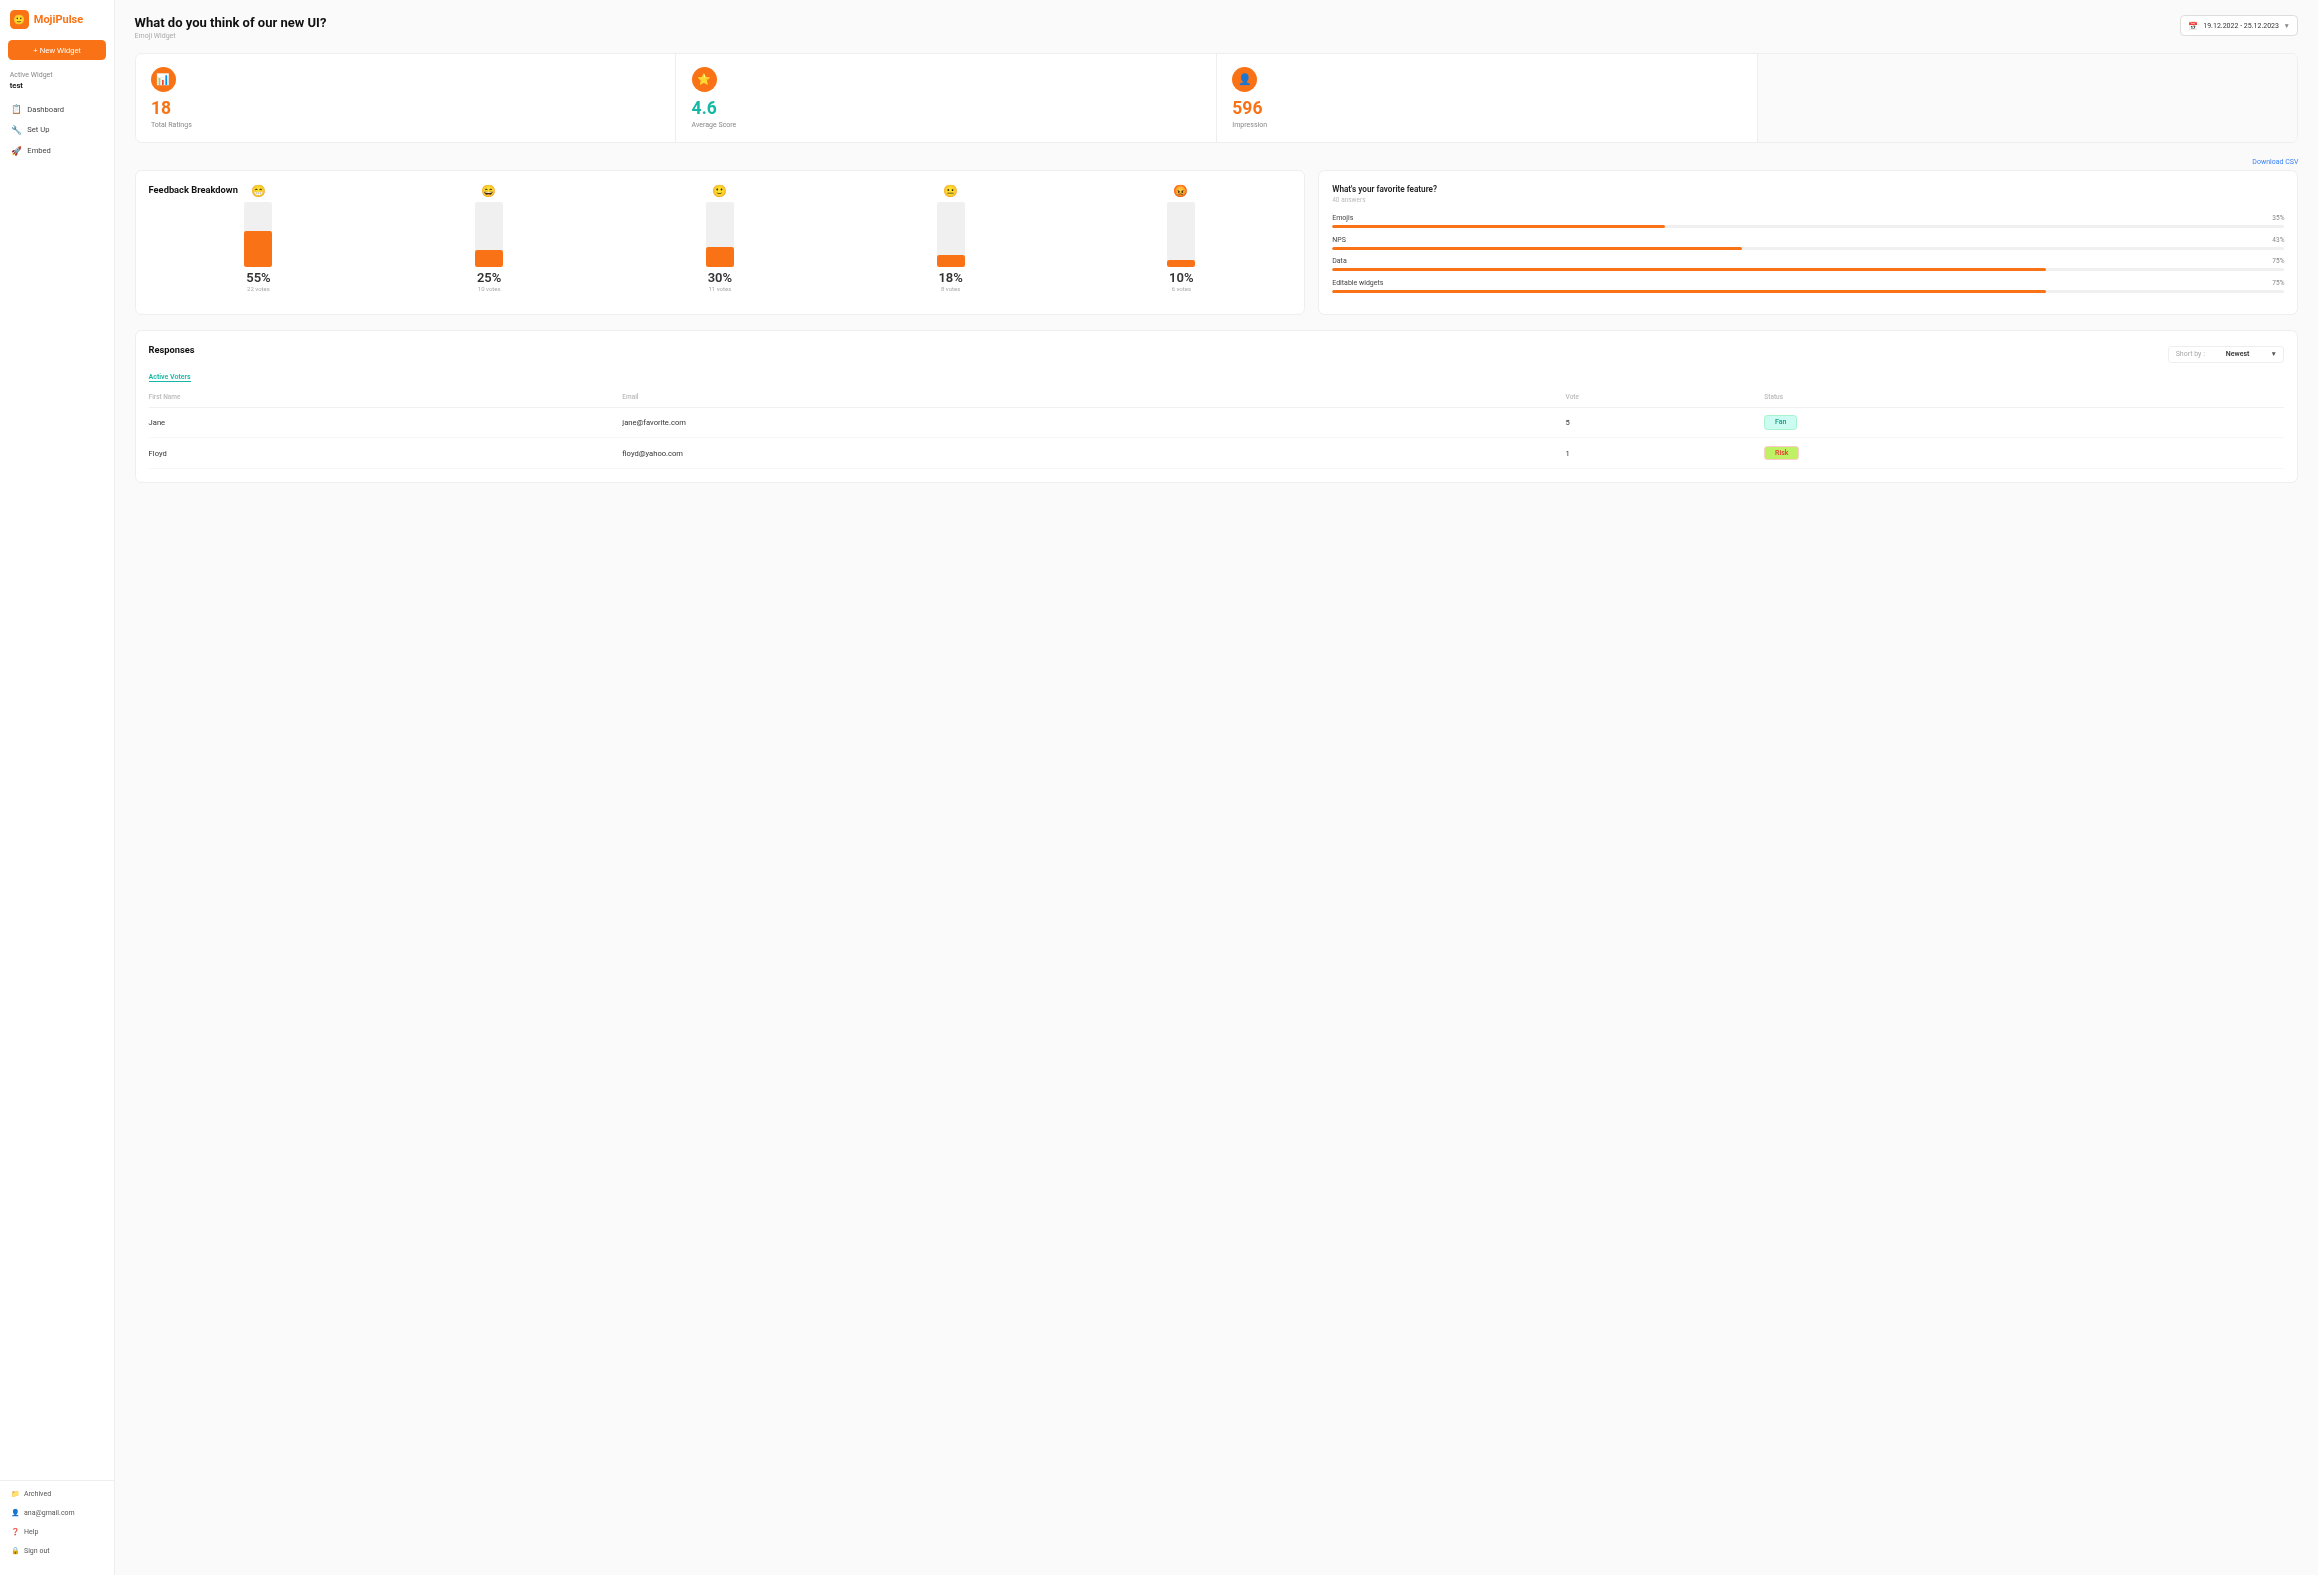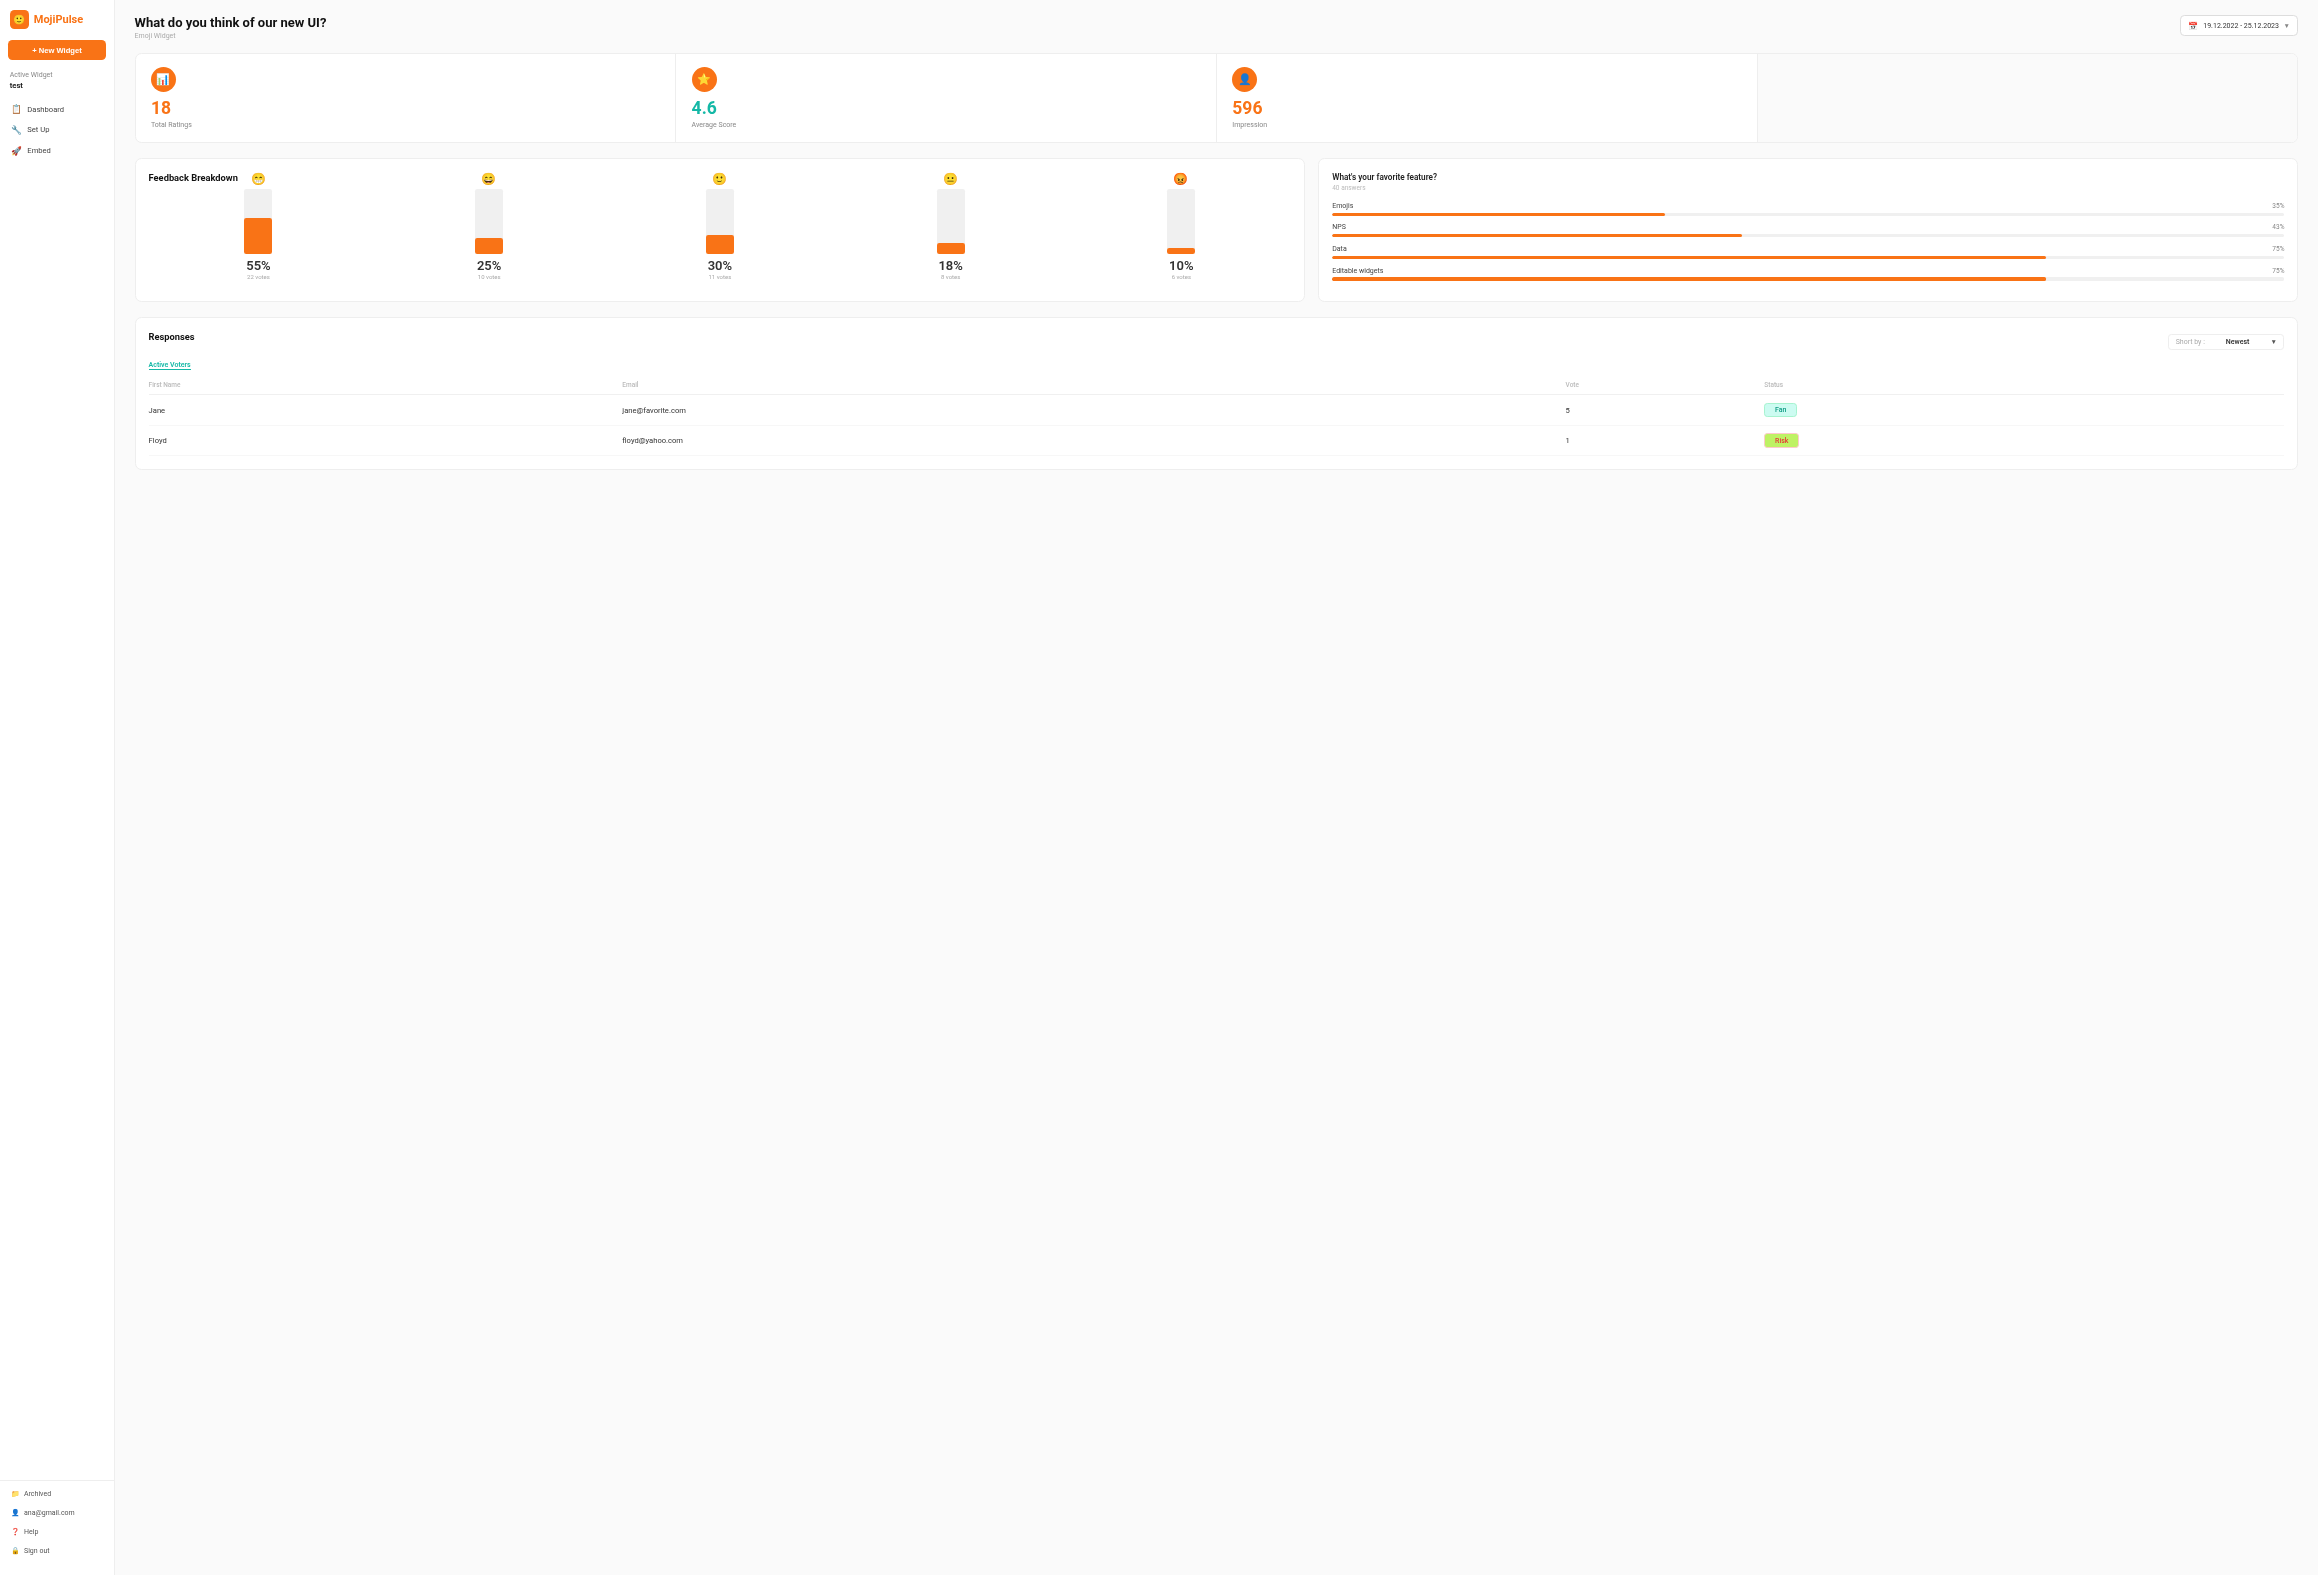--- a/index.html
+++ b/index.html
@@ -39,21 +39,21 @@
       color: #f97316;
     }
     .new-widget-btn {
       margin: 0 7.6px 8.7px 7.6px;
       background: #f97316;
       color: white;
       border: none;
       border-radius: 4.4px;
       padding: 5.5px 7.6px;
       font-size: 7.6px;
-      font-weight: 700;
+      font-weight: 400;
       cursor: pointer;
       text-align: center;
     }
     .active-widget-label {
       padding: 2.2px 9.8px;
       font-size: 7px;
       color: #888;
     }
     .active-widget-name {
       padding: 0 9.8px 8.7px 9.8px;
@@ -445,20 +445,21 @@
       <div class="stat-label">Average Score</div>
     </div>
     <div class="stat-card">
       <div class="stat-icon">👤</div>
       <div class="stat-value orange">596</div>
       <div class="stat-label">Impression</div>
     </div>
     <div class="stat-card" style="flex:1;background:#fafafa;"></div>
   </div>
 
+  <div class="download-csv">Download CSV</div>
 
   <div class="feedback-section">
     <div class="feedback-chart-card">
       <div class="section-title">Feedback Breakdown</div>
       <div class="bar-chart" id="bar-chart-container">
           <div class="bar-col">
             <div class="bar-emoji">😁</div>
             <div class="bar-wrapper">
               <div class="bar-bg" style="height: 65px; width: 28px; position: relative; background: rgb(240, 240, 240); border-radius: 2.2px; overflow: hidden;">
                 <div class="bar-fill" style="position: absolute; bottom: 0px; left: 0px; width: 100%; height: 36px; background: rgb(249, 115, 22); border-radius: 2.2px 2.2px 0px 0px;"></div>

